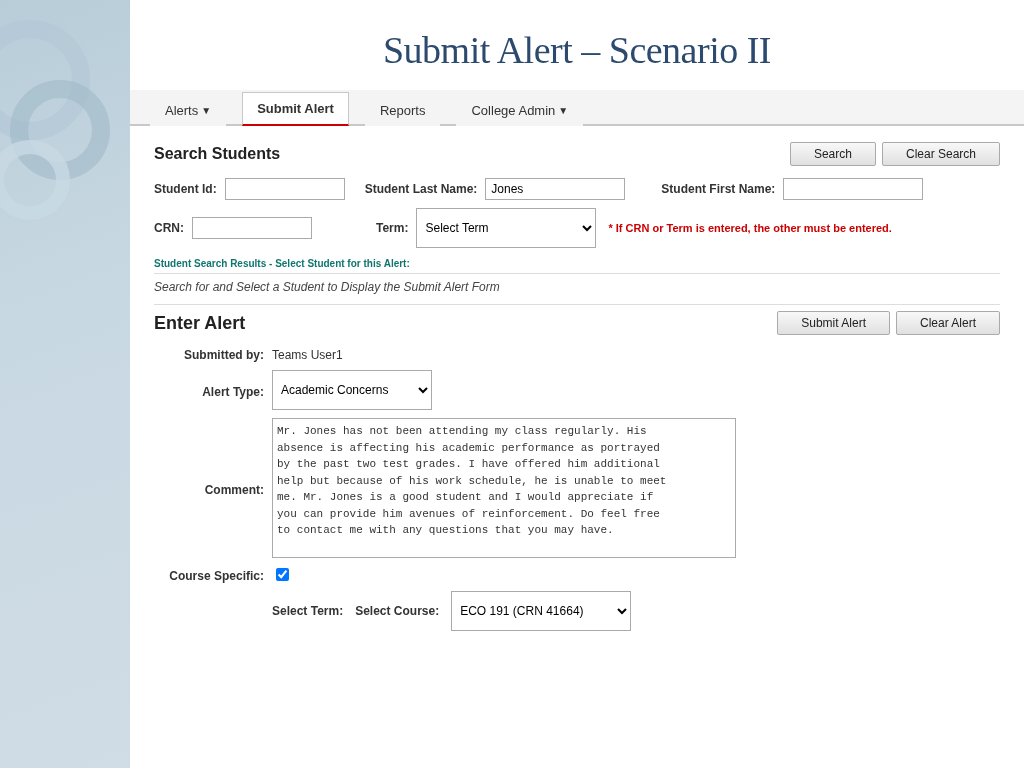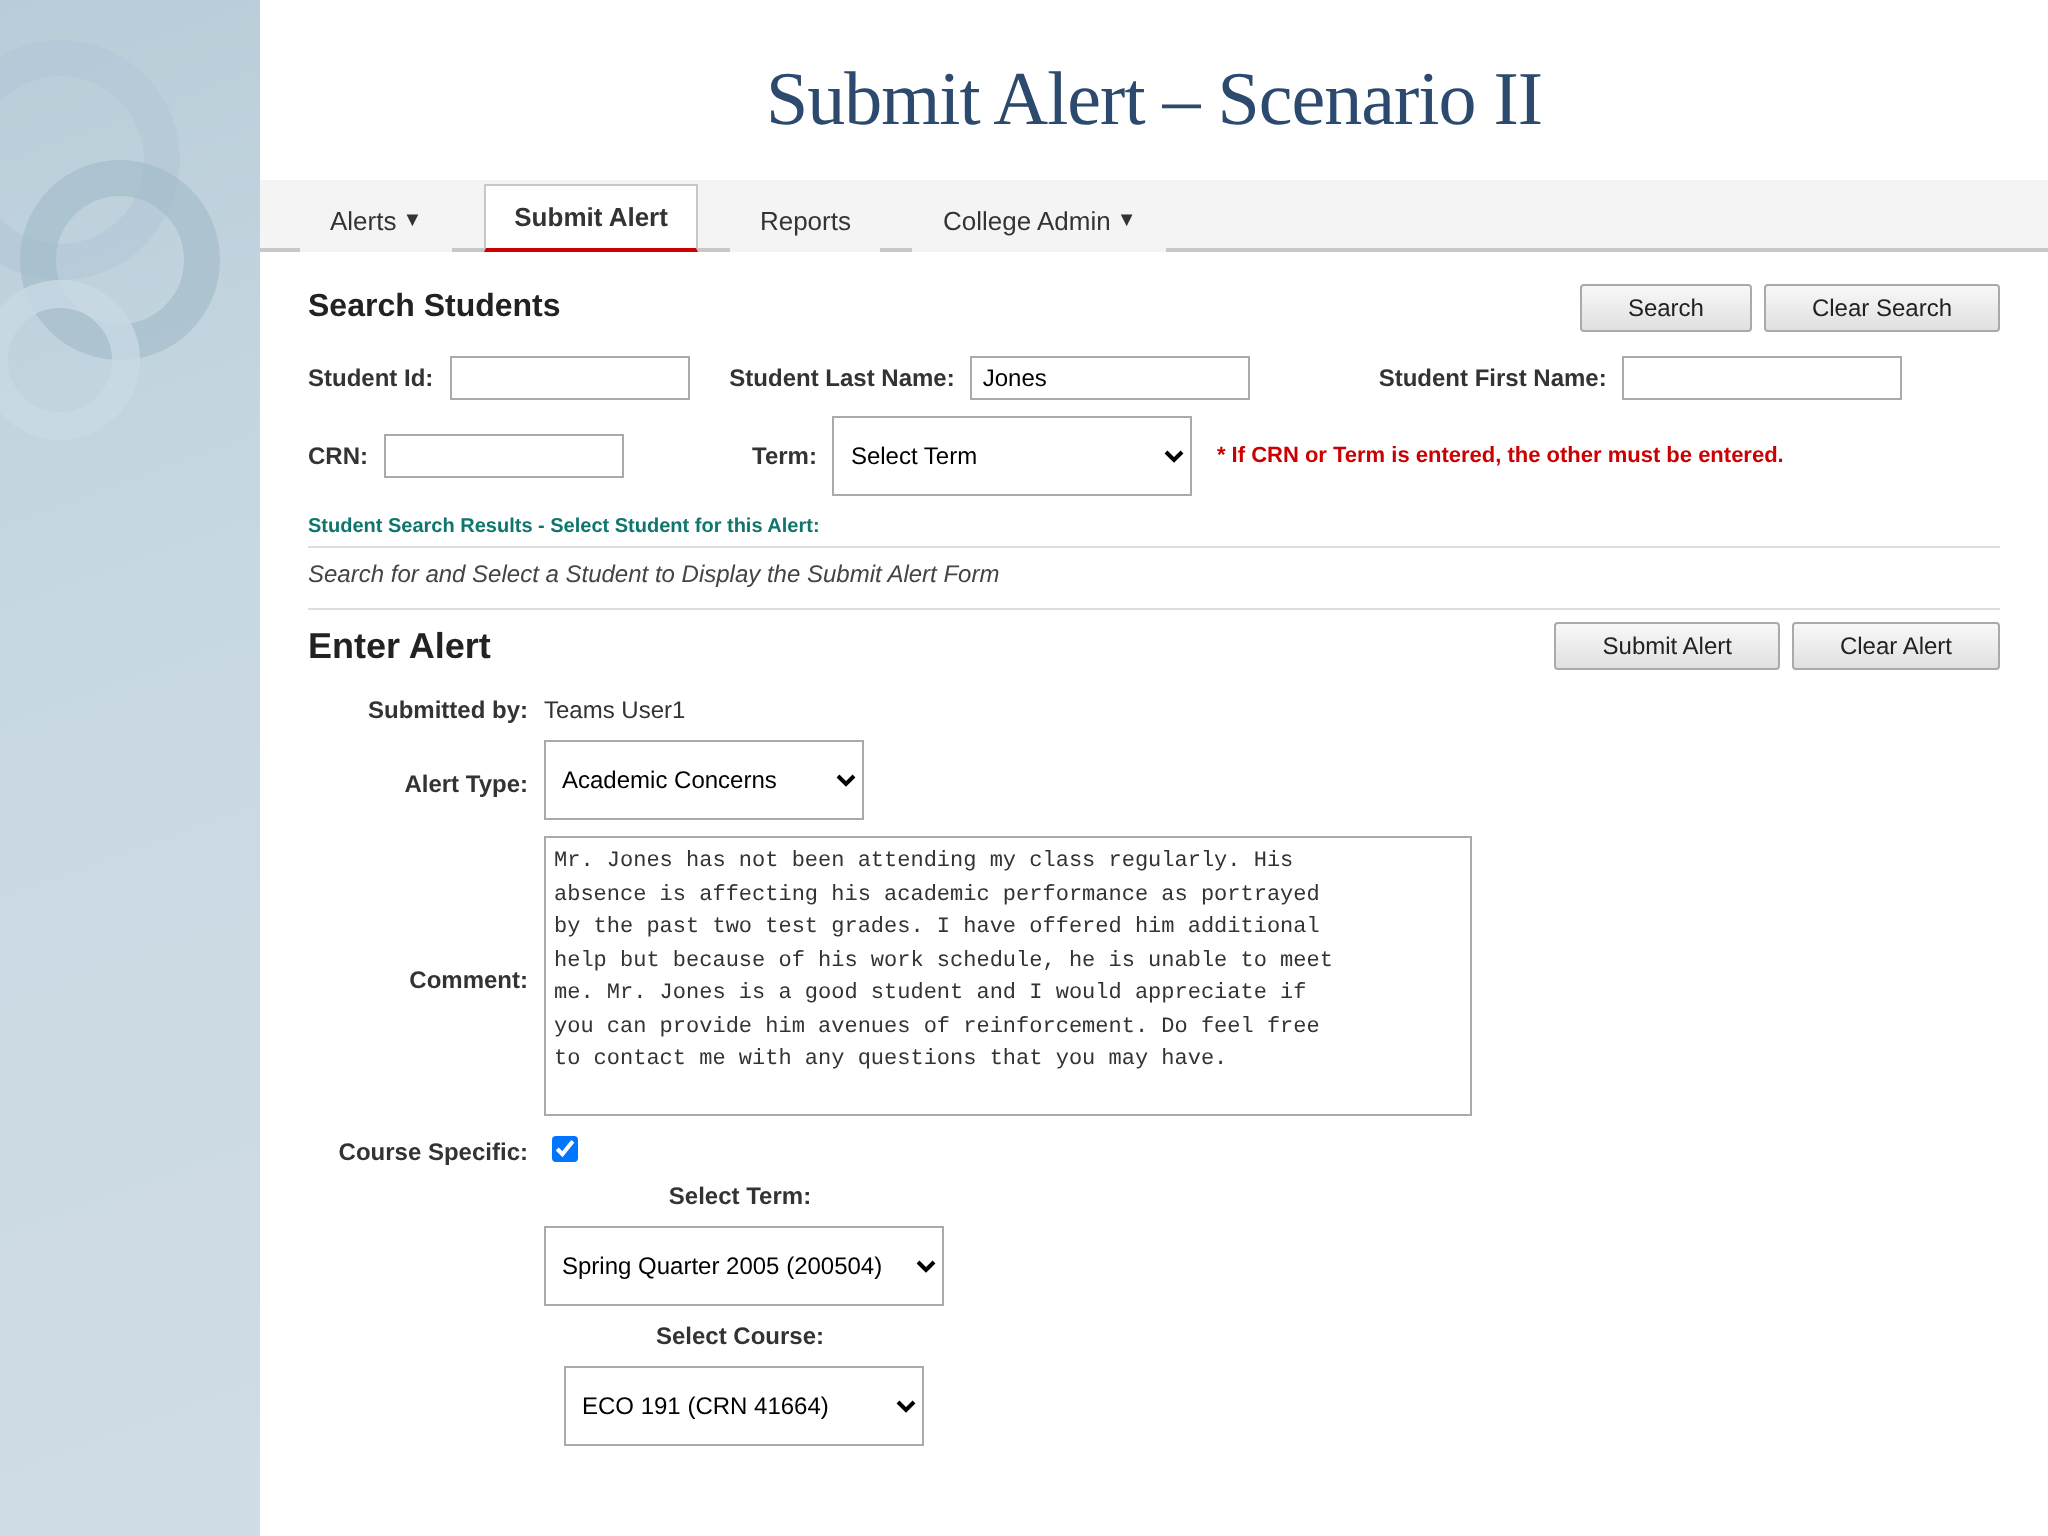--- a/index.html
+++ b/index.html
@@ -243,21 +243,20 @@
     }
     .checkbox-input {
       margin: 0 4px;
     }
 
     .select-term-row {
       display: flex;
       align-items: center;
       gap: 8px;
       flex-wrap: wrap;
-      flex-direction: column;
     }
     .select-term-select { width: 200px; }
     .select-course-select { width: 180px; }
 
     hr.divider {
       border: none;
       border-top: 1px solid #ddd;
       margin: 6px 0;
     }
   </style>
@@ -299,21 +298,21 @@
         <button class="btn">Search</button>
         <button class="btn">Clear Search</button>
       </div>
     </div>
 
     <div class="form-row">
       <span class="form-label">Student Id:</span>
       <input class="form-input form-input-sm" type="text" value="" style="">
       <span class="form-label" style="margin-left:16px;">Student Last Name:</span>
       <input class="form-input form-input-md" type="text" value="Jones" style="">
-      <span class="form-label" style="margin-left:60px;">Student First Name:</span>
+      <span class="form-label" style="margin-left:32px;">Student First Name:</span>
       <input class="form-input form-input-md" type="text" value="" style="">
     </div>
 
     <div class="form-row">
       <span class="form-label">CRN:</span>
       <input class="form-input form-input-sm" type="text" value="" style="">
       <span class="form-label" style="margin-left:60px;">Term:</span>
       <select class="form-select term-select">
         <option>Select Term</option>
         <option>Spring Quarter 2005 (200504)</option>
@@ -367,25 +366,20 @@
 
     <div class="course-specific-row">
       <span class="alert-label">Course Specific:</span>
       <input type="checkbox" class="checkbox-input" checked="" style="">
     </div>
 
     <div class="alert-form-row">
       <span class="alert-label"></span>
       <div class="select-term-row">
         <span class="form-label">Select Term:</span>
-        <select class="form-select select-term-select">
-          <option selected="">Spring Quarter 2005 (200504)</option>
-          <option>Fall Quarter 2005 (200510)</option>
-          <option>Winter Quarter 2006 (200601)</option>
-        </select>
         <span class="form-label">Select Course:</span>
         <select class="form-select select-course-select">
           <option selected="">ECO 191 (CRN 41664)</option>
           <option>MAT 101 (CRN 41200)</option>
           <option>ENG 101 (CRN 41100)</option>
         </select>
       </div>
     </div>
 
   </div>

